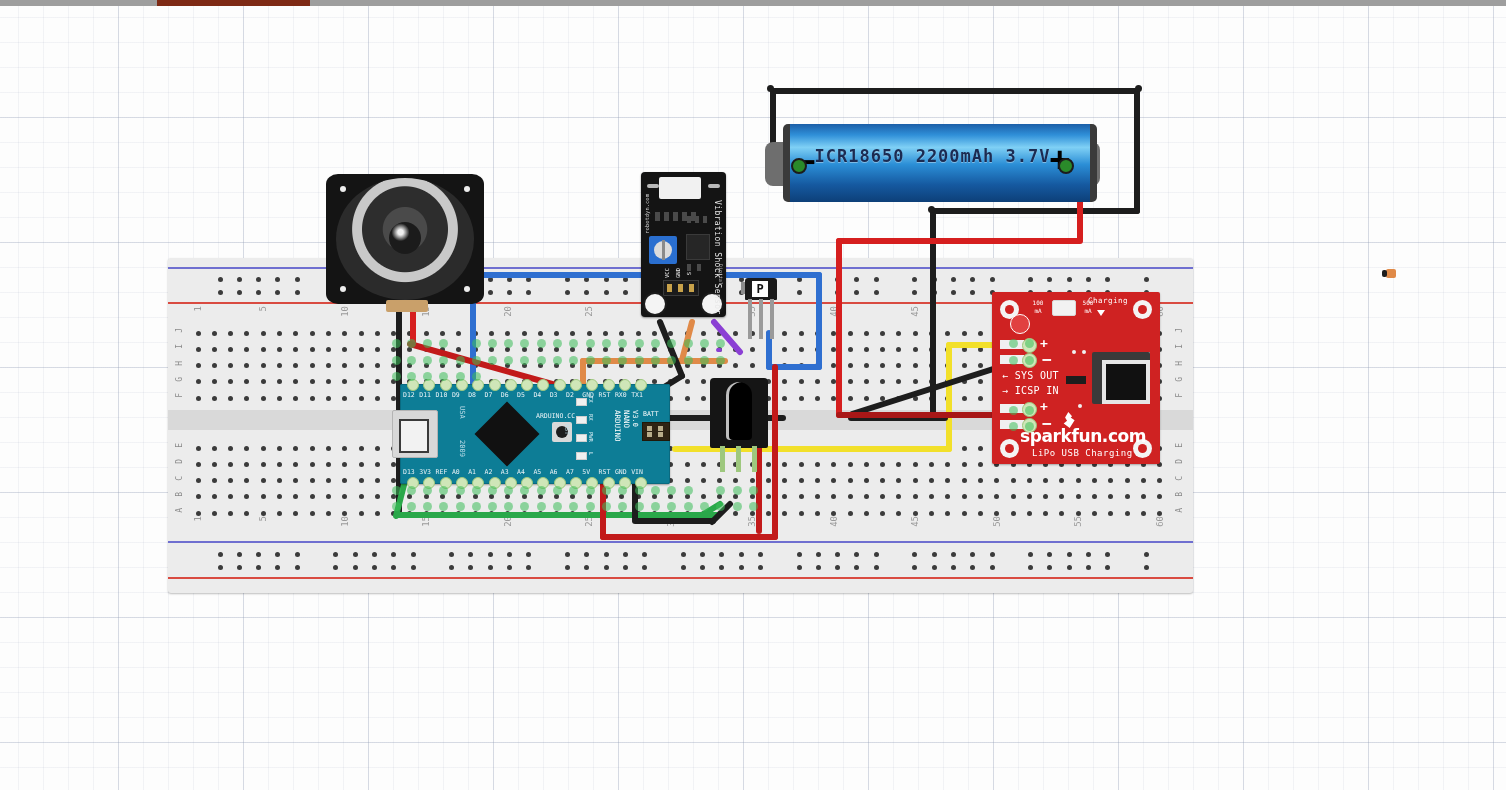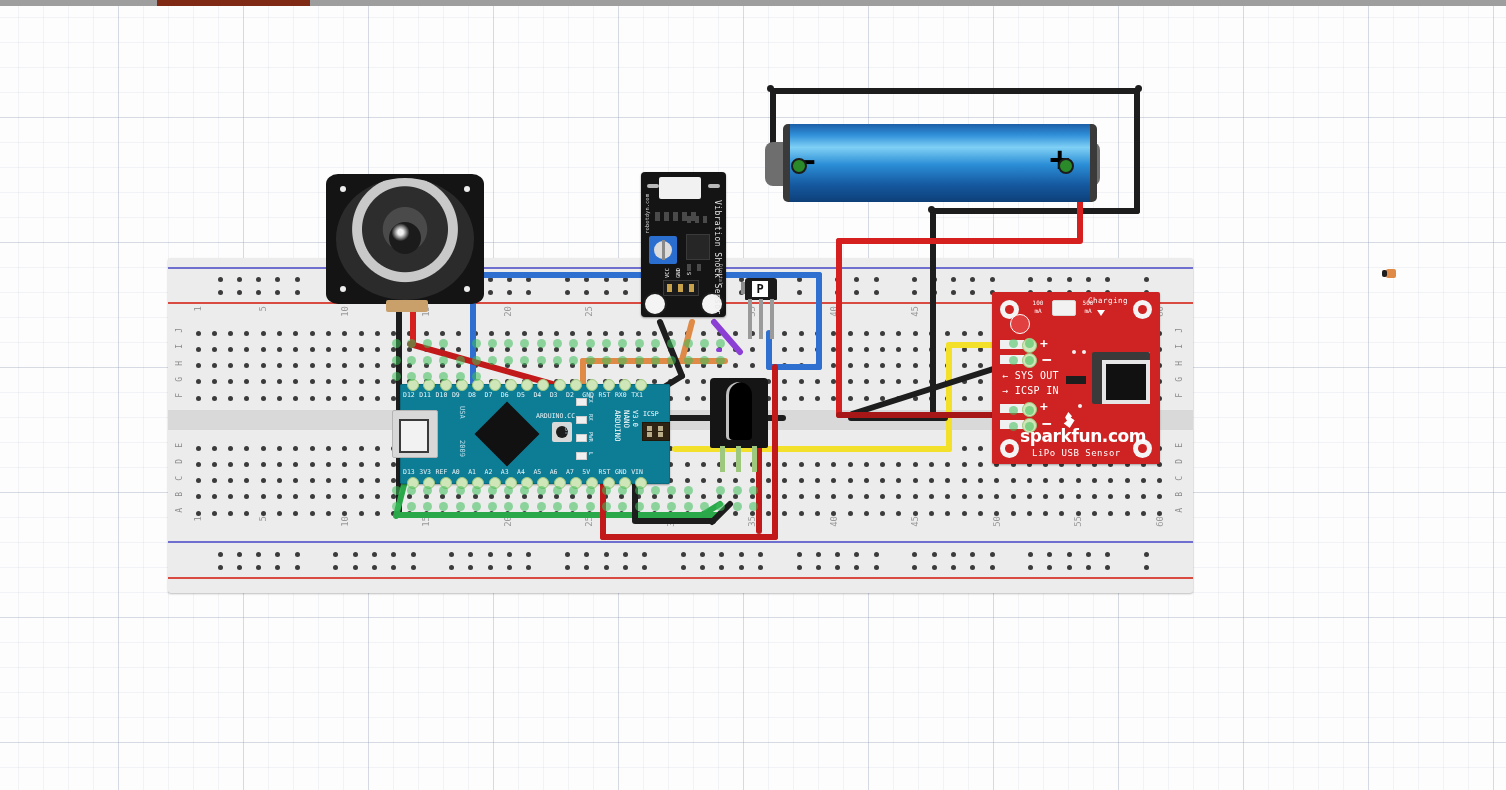--- a/index.html
+++ b/index.html
@@ -1146,20 +1146,21 @@
     <div class="mnt" style="right:2px;top:120px;"></div>
     <div class="sidetxt" style="right:4px;top:28px;">Vibration Shock Sensor</div>
     <div class="subtxt" style="right:2px;top:92px;">Digital</div>
     <div class="lefttxt" style="left:3px;top:22px;">robotdyn.com</div>
   </div>
 
   <div class="abs" id="battery">
     <div id="bat-capL"></div>
     <div id="bat-capR"></div>
     <div id="bat-body"></div>
+    <div id="bat-label">ICR18650 2200mAh 3.7V</div>
     <div class="bat-sign" style="left:30px;top:26px;">−</div>
     <div class="bat-sign" style="right:30px;top:24px;">+</div>
     <div id="bat-termL"></div>
     <div id="bat-termR"></div>
   </div>
 
   <div class="abs" id="trans">
     <div class="mtab"></div>
     <div class="tab"></div>
     <div class="pmark">P</div>
@@ -1181,21 +1182,21 @@
     <div class="usb"></div>
     <div class="mcu" style="left:84px;top:27px;"></div>
     <div class="rstbtn" style="left:152px;top:38px;"></div>
     <div class="vtxt" style="left:58px;top:22px;">USA</div>
     <div class="vtxt" style="left:58px;top:56px;">2009</div>
     <div style="position:absolute;left:136px;top:28px;font-size:6.5px;color:#e9f3f7;">ARDUINO.CC</div>
     <div class="vtxt" style="left:164px;top:40px;font-size:6px;">RST</div>
     <div class="vtxt" style="left:213px;top:26px;font-size:7.5px;color:#ffffff;">ARDUINO</div>
     <div class="vtxt" style="left:222px;top:26px;font-size:7.5px;color:#ffffff;">NANO</div>
     <div class="vtxt" style="left:231px;top:26px;font-size:7px;color:#ffffff;">V3.0</div>
-    <div style="position:absolute;left:243px;top:26px;font-size:6.5px;color:#ffffff;">ICSP</div>
+    <div style="position:absolute;left:243px;top:26px;font-size:6.5px;color:#ffffff;">BATT</div>
     <div class="icsp" style="left:242px;top:38px;">
       <i style="left:4px;top:3px;"></i>
         <i style="left:15px;top:3px;"></i>
       <i style="left:4px;top:9px;"></i>
         <i style="left:15px;top:9px;"></i>
     </div>
     <div class="ledmark" style="left:176px;top:14px;"></div>
     <div class="ledmark" style="left:176px;top:32px;"></div>
     <div class="ledmark" style="left:176px;top:50px;"></div>
     <div class="ledmark" style="left:176px;top:68px;"></div>
@@ -1306,21 +1307,21 @@
     <div class="tinypad" style="left:80px;top:58px;"></div>
     <div class="tinypad" style="left:90px;top:58px;"></div>
     <div class="tinypad" style="left:86px;top:112px;"></div>
 
     <div class="usbtab" style="left:112px;"></div>
     <div class="usbtab" style="left:146px;"></div>
     <div class="usbj"></div>
 
     <div class="flame"></div>
     <div class="brand" style="left:28px;top:134px;">sparkfun.com</div>
-    <div class="subbrand" style="left:40px;top:156px;">LiPo USB Sensor</div>
+    <div class="subbrand" style="left:40px;top:156px;">LiPo USB Charging</div>
   </div>
 
   <div class="abs" id="stub"></div>
 
 <div class="hl" style="position: absolute; left: 392px; top: 339px;"></div>
     <div class="hl" style="position: absolute; left: 407px; top: 339px;"></div>
     <div class="hl" style="position: absolute; left: 423px; top: 339px;"></div>
     <div class="hl" style="position: absolute; left: 439px; top: 339px;"></div>
     <div class="hl" style="position: absolute; left: 472px; top: 339px;"></div>
     <div class="hl" style="position: absolute; left: 488px; top: 339px;"></div>

